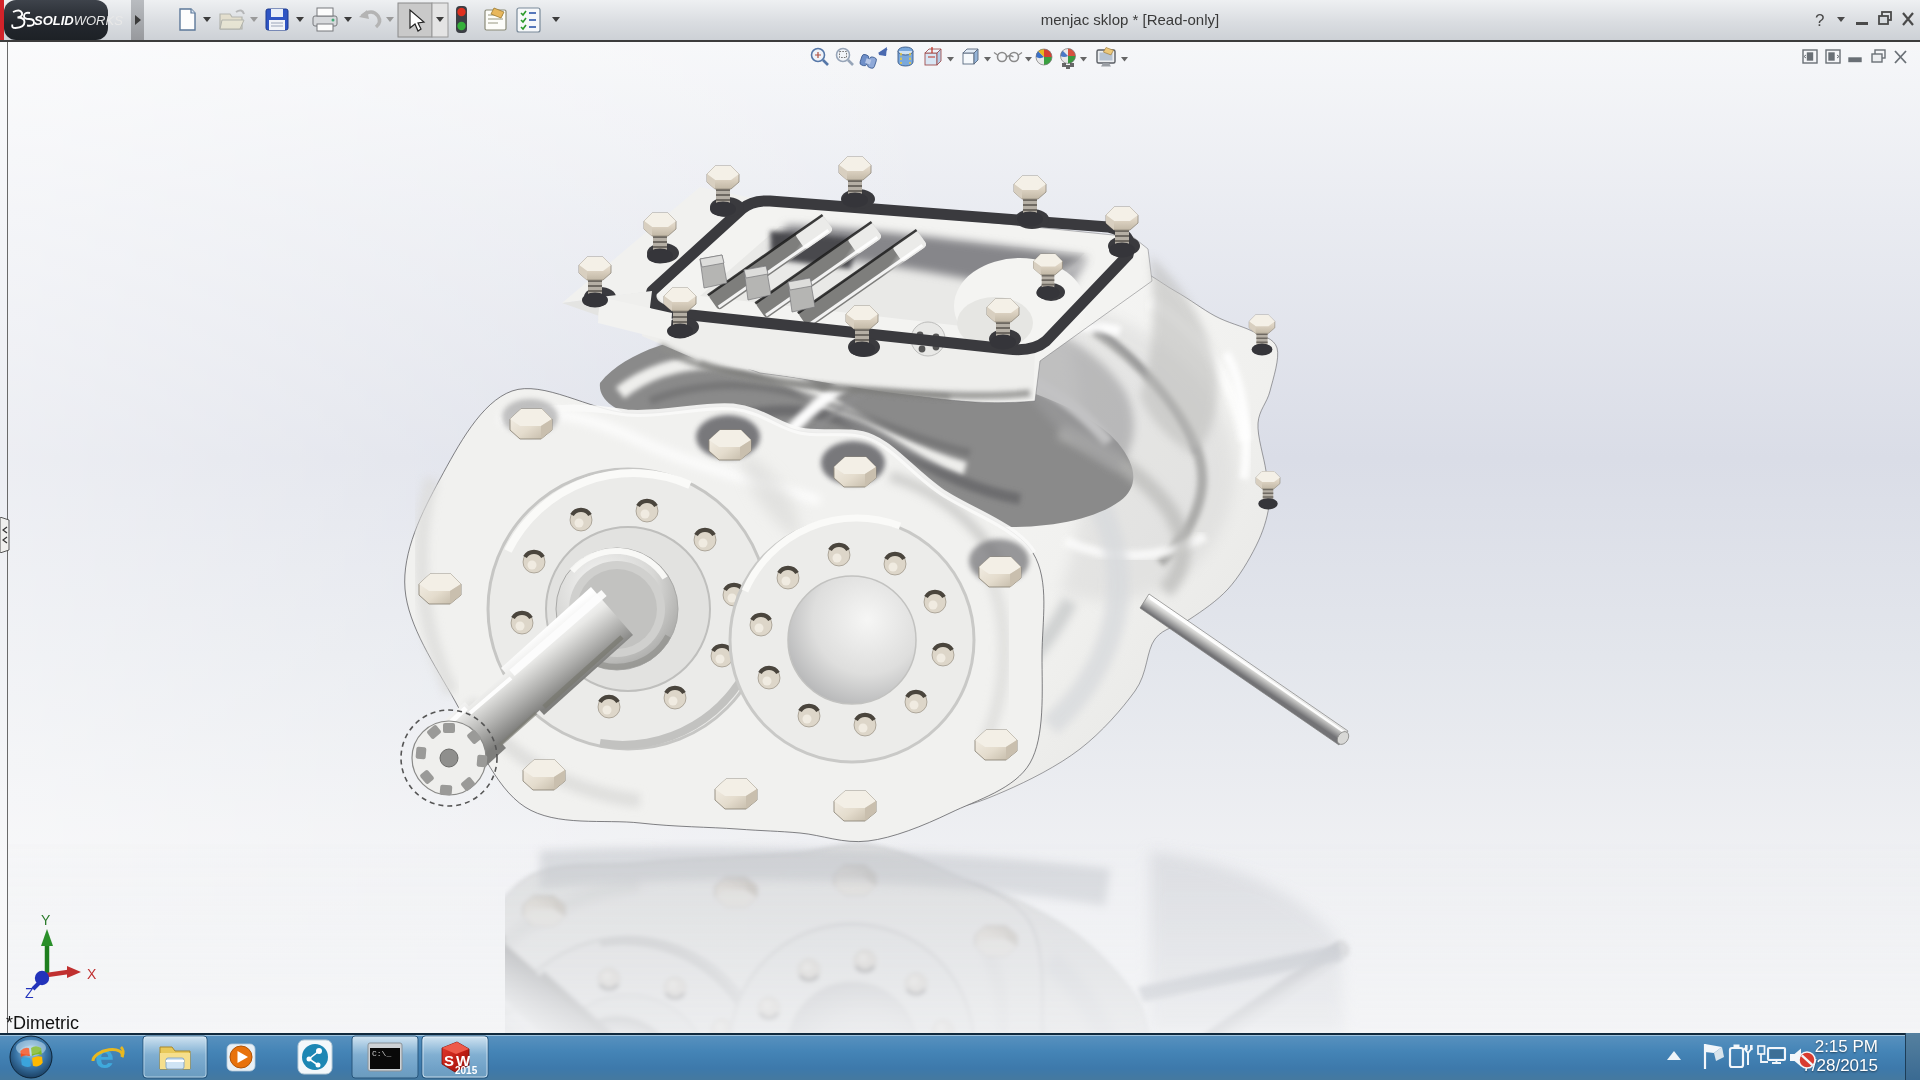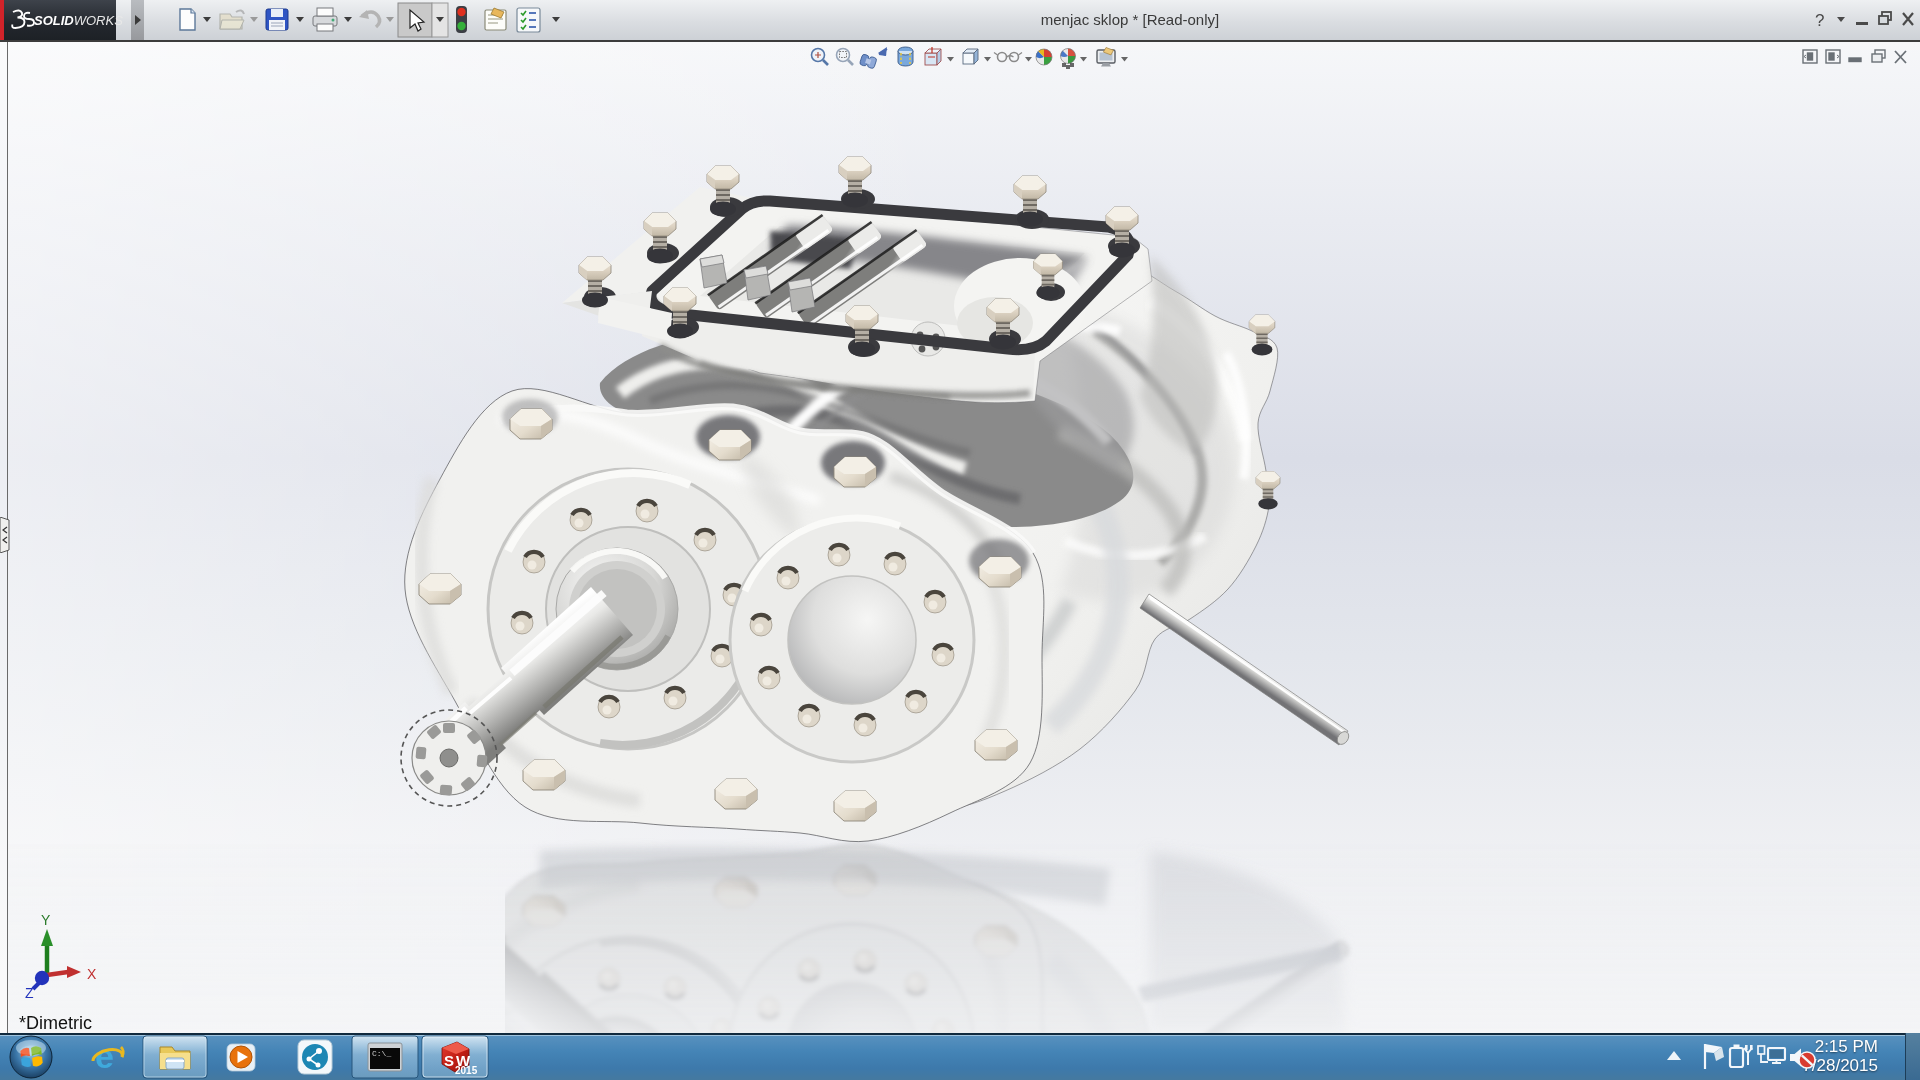--- a/index.html
+++ b/index.html
@@ -1,29 +1,29 @@
 <!DOCTYPE html>
 <html><head>
 <meta charset="utf-8">
 <style>
   html,body{margin:0;padding:0;width:1920px;height:1080px;overflow:hidden;
     font-family:"Liberation Sans",sans-serif;background:#fff;}
   #titlebar{position:absolute;left:0;top:0;width:1920px;height:40px;
     background:linear-gradient(#eef0f2,#dadde1 55%,#cdd1d6);border-bottom:2px solid #3c3c3c;}
   #redstrip{position:absolute;left:0;top:0;width:4px;height:40px;background:#d2232a;}
-  #logo{position:absolute;left:4px;top:0;width:112px;height:40px;
-    background:linear-gradient(#3e434b,#23272d 60%,#1d2126);}
+  #logo{position:absolute;left:4px;top:0;width:104px;height:40px;
+    background:linear-gradient(#3e434b,#23272d 60%,#1d2126);border-radius:12px;}
   #logoarrow{position:absolute;left:131px;top:0;width:13px;height:40px;
     background:linear-gradient(#b9bcc0,#97999d);}
   #title{position:absolute;left:948px;top:0;width:364px;height:40px;line-height:40px;
     text-align:center;font-size:15px;color:#3a3a3a;}
   #viewport{position:absolute;left:0;top:42px;width:1920px;height:991px;
     background:linear-gradient(#f6f7f9 0%,#e9ebf1 18%,#dadde7 42%,#e3e6ec 62%,#eff0f3 82%,#f5f5f6 100%);}
   #vpline{position:absolute;left:7px;top:0px;width:1px;height:991px;background:#6a6a6a;}
-  #dimetric{position:absolute;left:19px;top:971px;font-size:18px;color:#111;}
+  #dimetric{position:absolute;left:6px;top:971px;font-size:18px;color:#111;}
   #taskbar{position:absolute;left:0;top:1033px;width:1920px;height:47px;
     background:linear-gradient(#5b93c0,#4484b6 40%,#3d79ab 75%,#45799f);}
   #taskbar .topline{position:absolute;top:0;left:0;width:100%;height:2px;background:#10293d;}
   #taskbar .topline2{position:absolute;top:2px;left:0;width:100%;height:1px;background:#9fc3dd;}
   #clock{position:absolute;right:42px;top:4px;width:84px;text-align:right;color:#fff;
     font-size:17px;line-height:19px;text-shadow:0 1px 2px rgba(0,0,0,.5);}
   #showdesk{position:absolute;right:0;top:0;width:14px;height:47px;
     background:linear-gradient(#55809f,#3a6a92);border-left:1px solid #1d3d57;}
 </style>
 </head>

